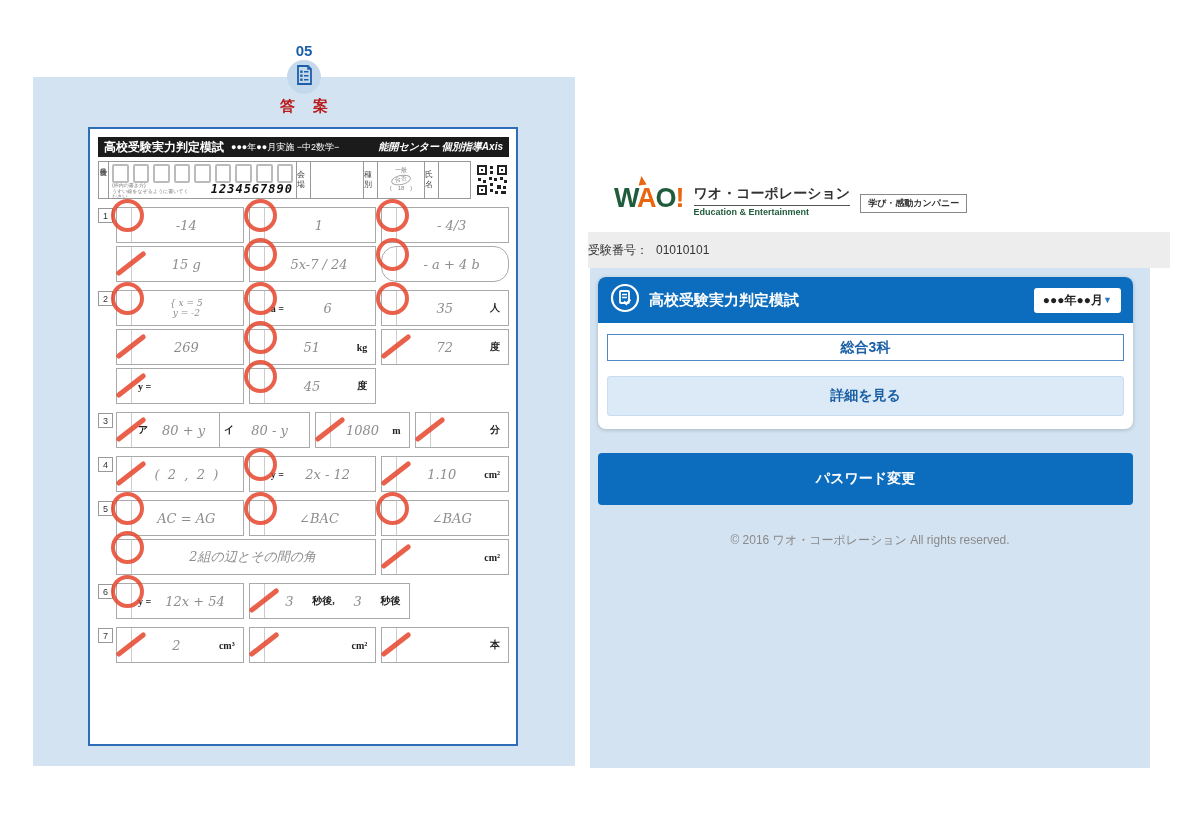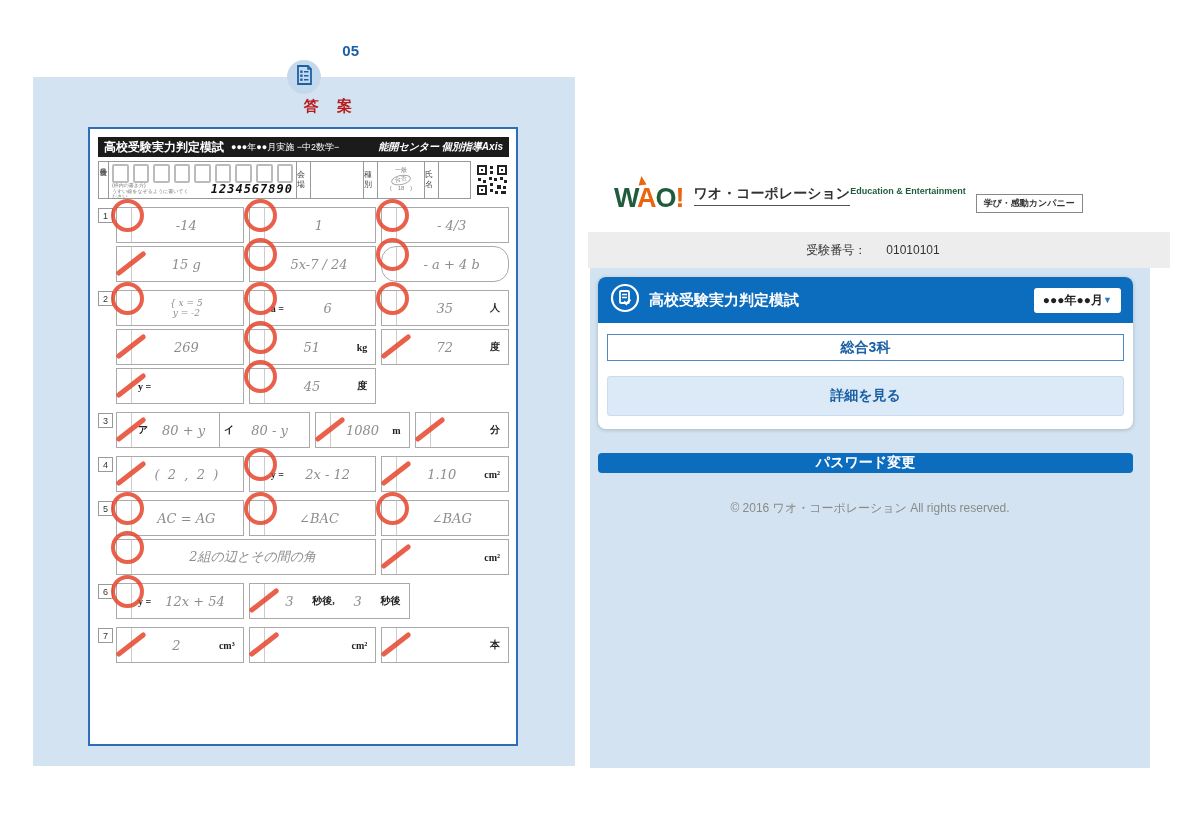--- a/index.html
+++ b/index.html
@@ -2,21 +2,21 @@
 <html><head>
 <meta charset="utf-8">
 <style>
   html,body{margin:0;padding:0;}
   body{width:1201px;height:817px;position:relative;background:#fff;
        font-family:"Liberation Sans",sans-serif;overflow:hidden;}
 
   
   .left-panel{position:absolute;left:33px;top:77px;width:542px;height:689px;background:#d3e3f1;}
   .step-marker{position:absolute;left:50%;top:-34px;transform:translateX(-50%);
-               width:110px;text-align:right;}
+               width:110px;text-align:center;}
   .step-num{color:#1c5fa8;font-weight:bold;font-size:15px;line-height:1;}
   .step-circle{width:34px;height:34px;border-radius:50%;background:#c5d9ec;margin:2px auto 3px;
                display:flex;align-items:center;justify-content:center;}
   .step-label{color:#b91c1c;font-weight:bold;font-size:15px;letter-spacing:7px;margin-left:7px;}
 
   .sheet{position:absolute;left:55px;top:50px;width:430px;height:619px;background:#fff;
          border:2px solid #2e6db8;box-sizing:border-box;padding:8px 7px 0 8px;overflow:hidden;}
   .sheet-header{background:#1b1b1b;color:#fff;height:20px;display:flex;align-items:center;
                 padding:0 6px;gap:7px;white-space:nowrap;}
   .sh-title{font-size:12px;font-weight:bold;}
@@ -63,29 +63,29 @@
   .mark-o{left:-6px;top:-9px;width:25px;height:25px;border:4px solid rgba(229,68,44,.85);border-radius:50%;}
   .mark-x{left:-4px;top:14px;width:36px;height:5px;background:rgba(229,68,44,.85);
           transform:rotate(-38deg);border-radius:3px;}
 
   
   .logo{position:absolute;left:614px;top:182px;display:flex;align-items:flex-start;gap:10px;}
   .logo-wao{font-size:27px;font-weight:bold;letter-spacing:-1px;line-height:1.2;position:relative;}
   .lg{color:#1f5c3c;} .lo{color:#e9650f;}
   .flame{position:absolute;left:24px;top:-6px;width:0;height:0;border-left:4px solid transparent;
          border-right:4px solid transparent;border-bottom:9px solid #e9650f;transform:rotate(-8deg);}
-  .logo-co{display:flex;flex-direction:row;margin-top:3px;}
+  .logo-co{display:flex;flex-direction:column;margin-top:3px;}
   .logo-jp{font-size:14px;font-weight:bold;color:#333;border-bottom:1px solid #555;padding-bottom:2px;}
   .logo-en{font-size:9px;font-weight:bold;color:#1f5c3c;margin-top:1px;}
   .logo-tag{margin-top:12px;border:1px solid #888;font-size:9px;font-weight:bold;color:#333;
             padding:2px 7px;white-space:nowrap;}
 
   .exam-bar{position:absolute;left:588px;top:232px;width:582px;height:36px;background:#ededee;
-            display:flex;align-items:center;justify-content:center;padding-right:12px;
-            font-size:12px;color:#333;box-sizing:border-box;gap:20px;}
+            display:flex;align-items:center;justify-content:flex-start;padding-right:12px;
+            font-size:12px;color:#333;box-sizing:border-box;gap:8px;}
 
   .blue-panel{position:absolute;left:590px;top:268px;width:560px;height:500px;background:#d3e3f1;}
   .card{margin:9px 17px 0 8px;background:#fff;border-radius:8px;
         box-shadow:0 1px 4px rgba(0,0,0,.2);padding-bottom:13px;}
   .card-header{height:46px;background:#0c6cbe;border-radius:8px 8px 0 0;display:flex;
                align-items:center;padding:0 12px;gap:9px;}
   .card-title{color:#fff;font-weight:bold;font-size:15px;}
   .dropdown{margin-left:auto;background:#fff;border-radius:3px;height:25px;display:flex;
             align-items:center;padding:0 9px;font-size:12px;font-weight:bold;color:#222;
             cursor:pointer;}
@@ -98,21 +98,21 @@
   .badge{width:40px;height:40px;border-radius:50%;background:#0c6cbe;color:#fff;display:flex;
          align-items:center;justify-content:center;font-weight:bold;font-size:11px;flex:none;}
   .stat-value{margin-top:7px;font-size:36px;font-weight:bold;color:#e83a12;line-height:1;
               display:flex;align-items:baseline;gap:5px;}
   .stat-unit{font-size:16px;font-weight:bold;}
   .stat-note{margin-top:9px;background:#c9ddf1;border-radius:11px;font-size:12px;font-weight:bold;
              color:#1b5a9e;padding:3px 0;width:100%;text-align:center;box-sizing:border-box;}
   .detail-btn{margin:15px 9px 0;height:38px;background:#dce9f6;border:1px solid #c9dcf0;
               border-radius:3px;display:flex;align-items:center;justify-content:center;
               color:#1a5fa5;font-weight:bold;font-size:14px;cursor:pointer;}
-  .password-btn{margin:24px 17px 0 8px;height:20px;background:#0c6cbe;border-radius:4px;color:#fff;
+  .password-btn{margin:24px 17px 0 8px;height:52px;background:#0c6cbe;border-radius:4px;color:#fff;
                 font-weight:bold;font-size:14px;display:flex;align-items:center;
                 justify-content:center;cursor:pointer;}
   .footer{margin-top:27px;text-align:center;font-size:12px;color:#8a8a8a;}
 </style>
 </head>
 <body>
 
 <div class="left-panel">
 
   <div class="step-marker">

